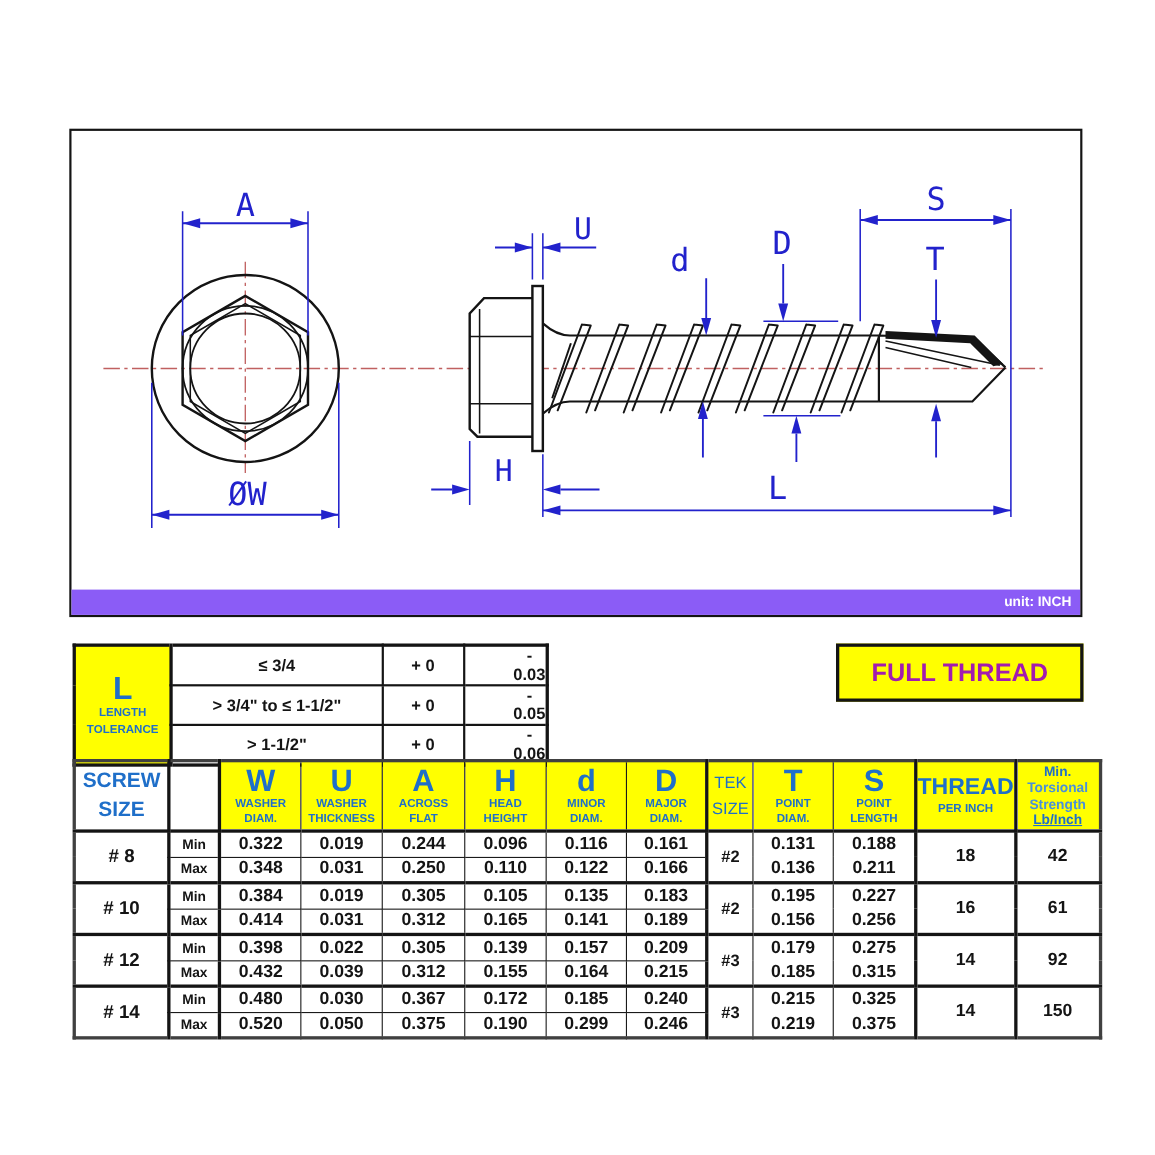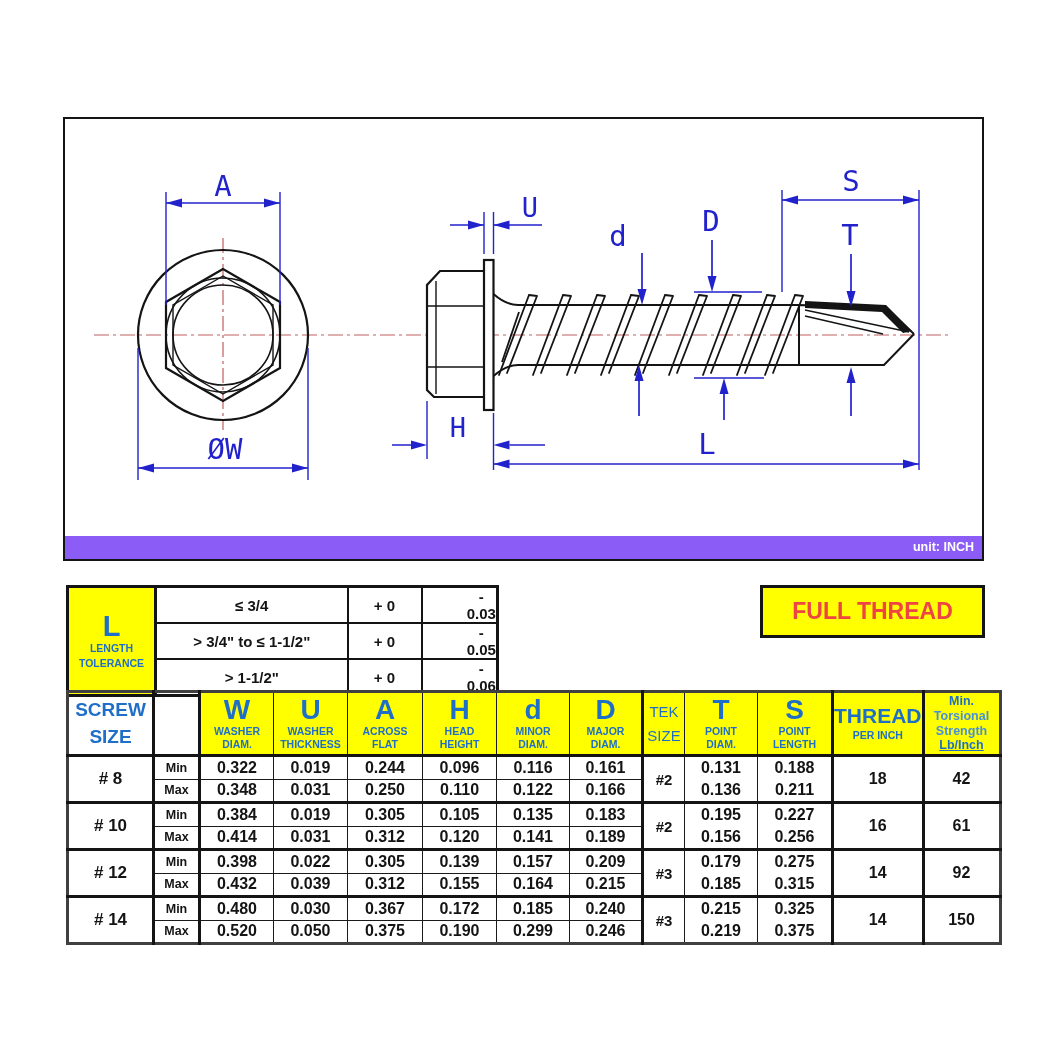--- a/index.html
+++ b/index.html
@@ -20,21 +20,21 @@
   .tol tr{height:28px;}
   .tol .cond{width:192px;}
   .tol .plus{width:74px;}
   .tol .minus{width:76px;padding-left:44px;}
   .tol{border:3px solid #141414;}
   .tol .bigL{font-size:29px;font-weight:bold;color:#1f6fc9;line-height:1;}
   .tol .subL{font-size:10.5px;font-weight:bold;color:#1f6fc9;line-height:1.35;}
 
   
   .fullthread{position:absolute;left:760px;top:585px;width:225px;height:53px;background:#ffff00;border:3px solid #141414;
-              display:flex;align-items:center;justify-content:center;font-size:23px;font-weight:bold;color:#ef4444;box-sizing:border-box;}
+              display:flex;align-items:center;justify-content:center;font-size:23px;font-weight:bold;color:#a21caf;box-sizing:border-box;}
 
   
   .spec{position:absolute;left:66px;top:690px;border-collapse:collapse;table-layout:fixed;border:3px solid #404040;}
   .spec td{border:1px solid #1a1a1a;text-align:center;vertical-align:middle;padding:0;overflow:hidden;box-sizing:border-box;}
   .spec .yel{background:#ffff00;}
   .spec .thR{border-right:3px solid #141414;}
   .spec tr.hdr td{border-bottom:3px solid #141414;height:64px;}
   .spec tr.gsep td{border-top:3px solid #141414;}
   .spec tr.data{height:22px;}
   .sym{font-size:28px;font-weight:bold;color:#1f6fc9;line-height:1.05;}
@@ -332,21 +332,21 @@
       <div>0.256</div>
     </td>
     <td class="val thR" rowspan="2">16</td>
     <td class="val" rowspan="2">61</td>
   </tr>
   <tr class="data">
     <td class="mm thR">Max</td>
     <td class="val">0.414</td>
     <td class="val">0.031</td>
     <td class="val">0.312</td>
-    <td class="val">0.120</td>
+    <td class="val">0.165</td>
     <td class="val">0.141</td>
     <td class="val thR">0.189</td>
   </tr>
 
   <tr class="data gsep">
     <td class="size thR" rowspan="2"># 12</td>
     <td class="mm thR">Min</td>
     <td class="val">0.398</td>
     <td class="val">0.022</td>
     <td class="val">0.305</td>

